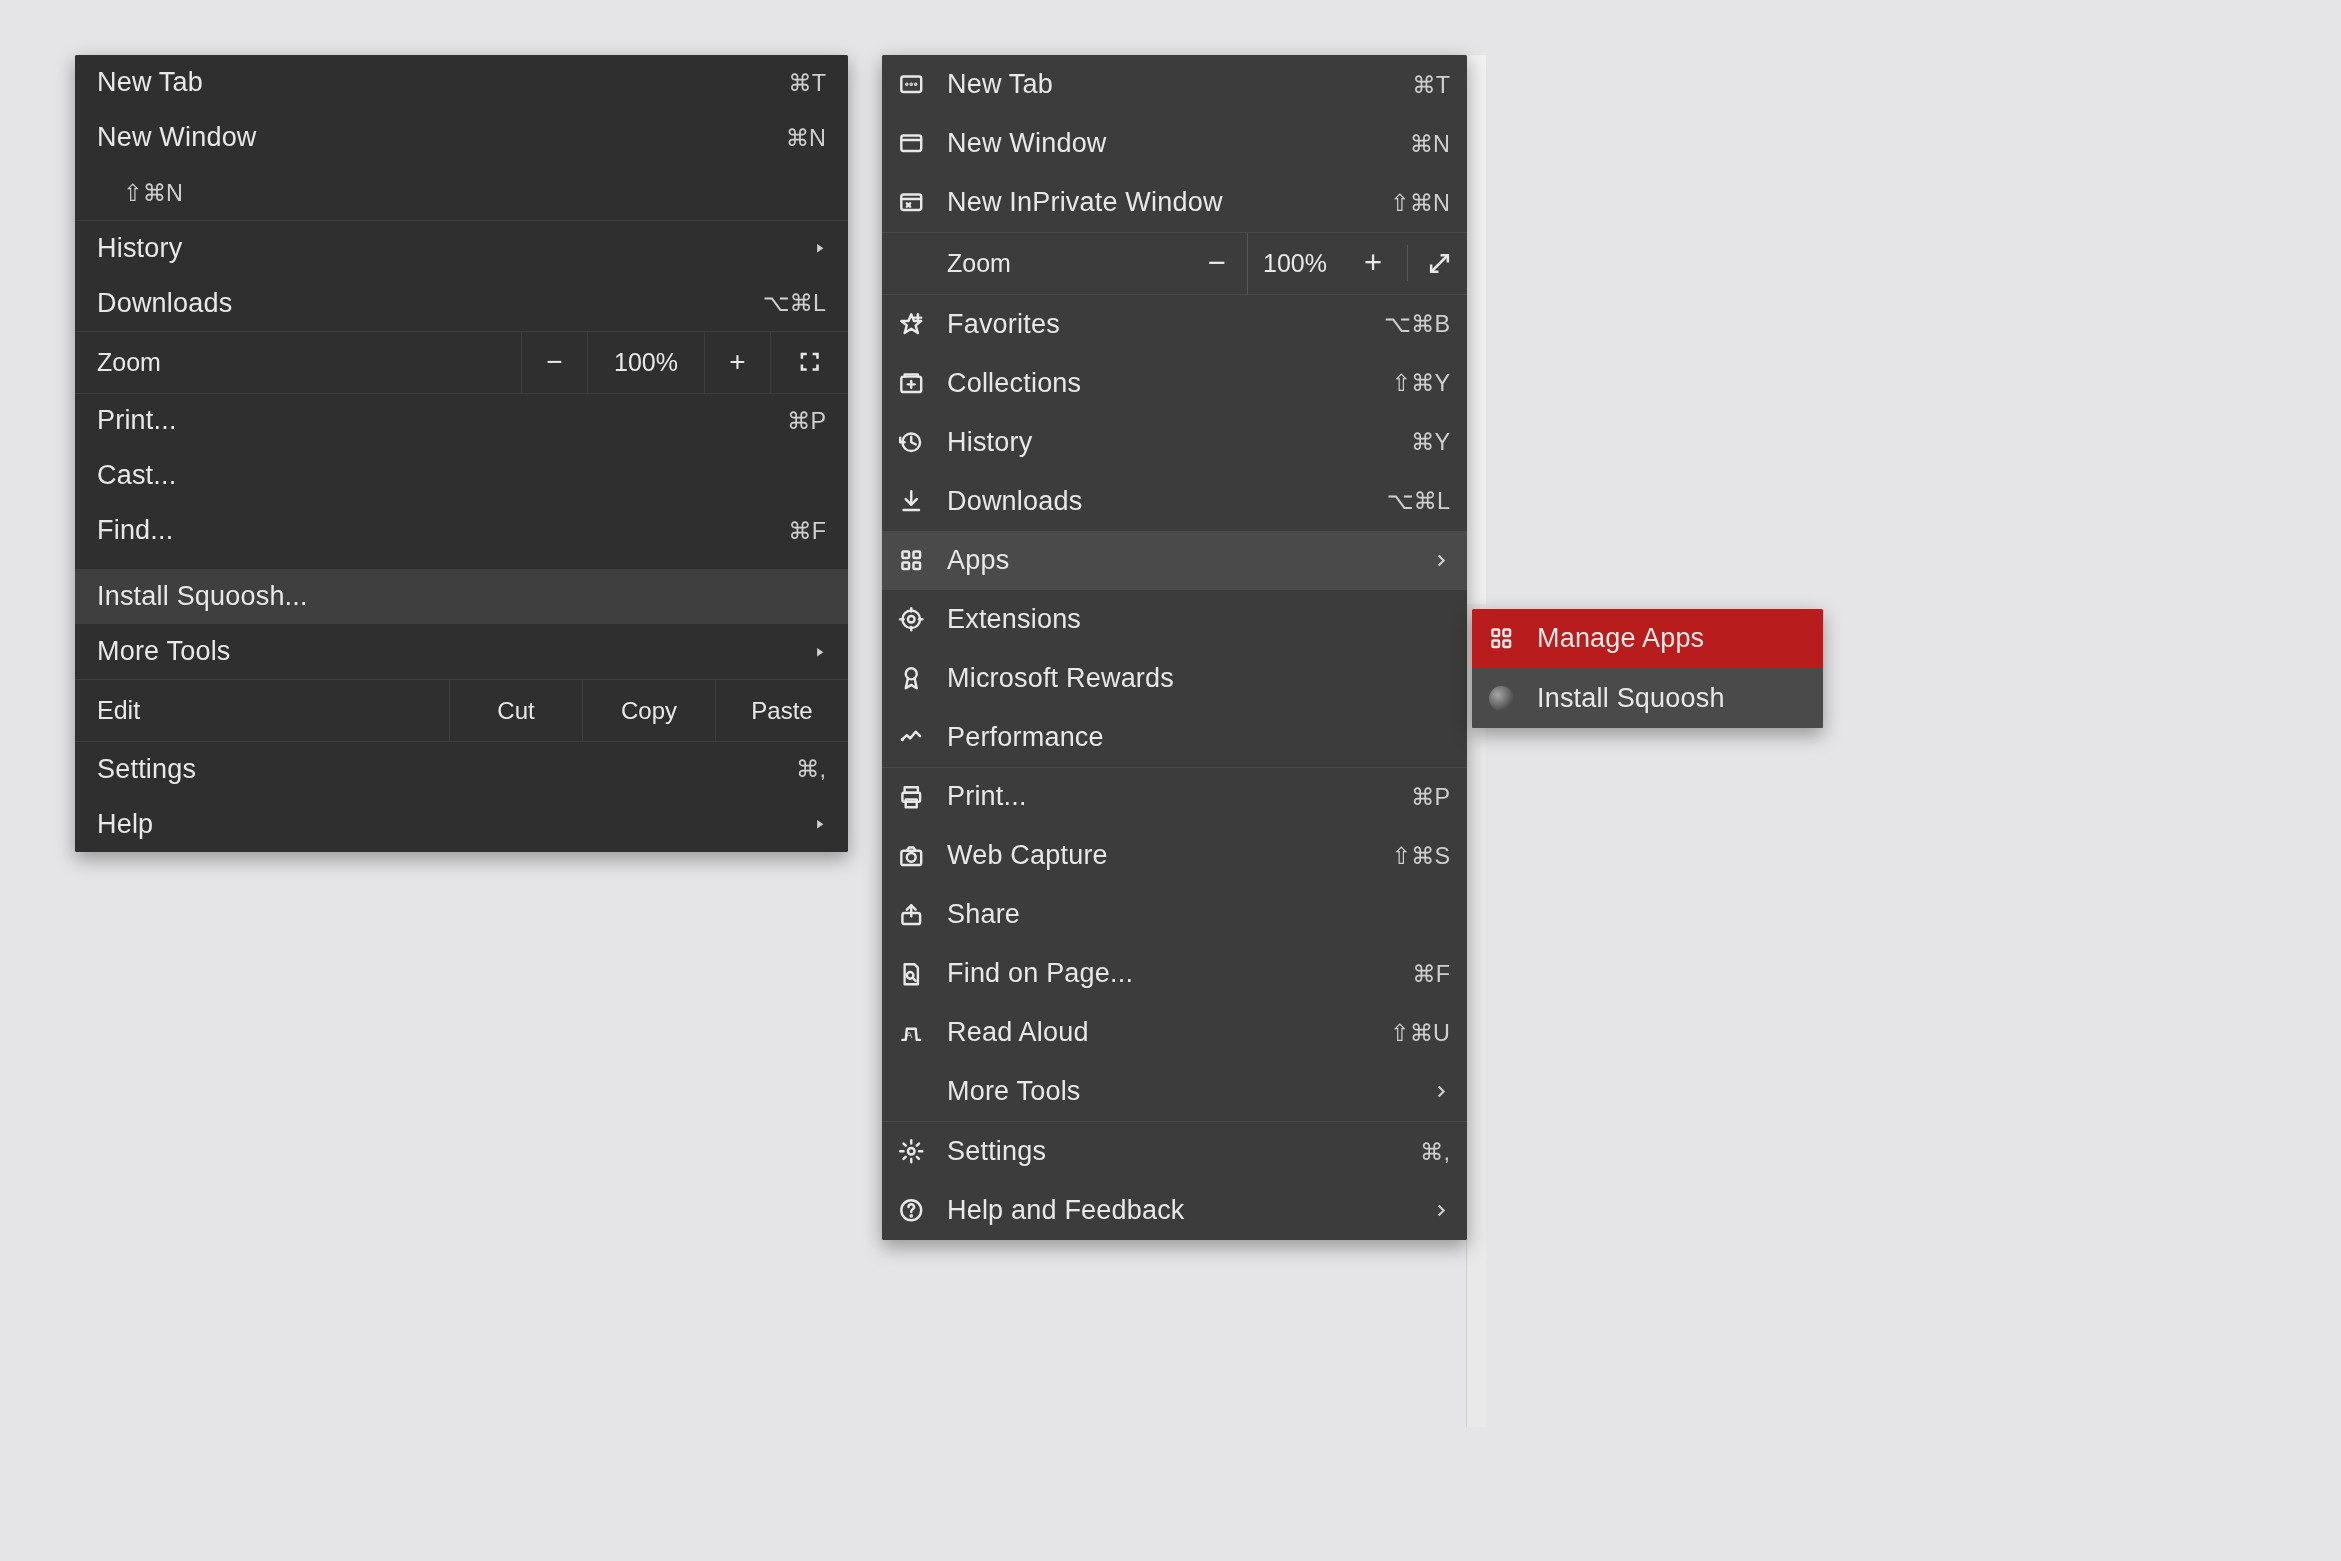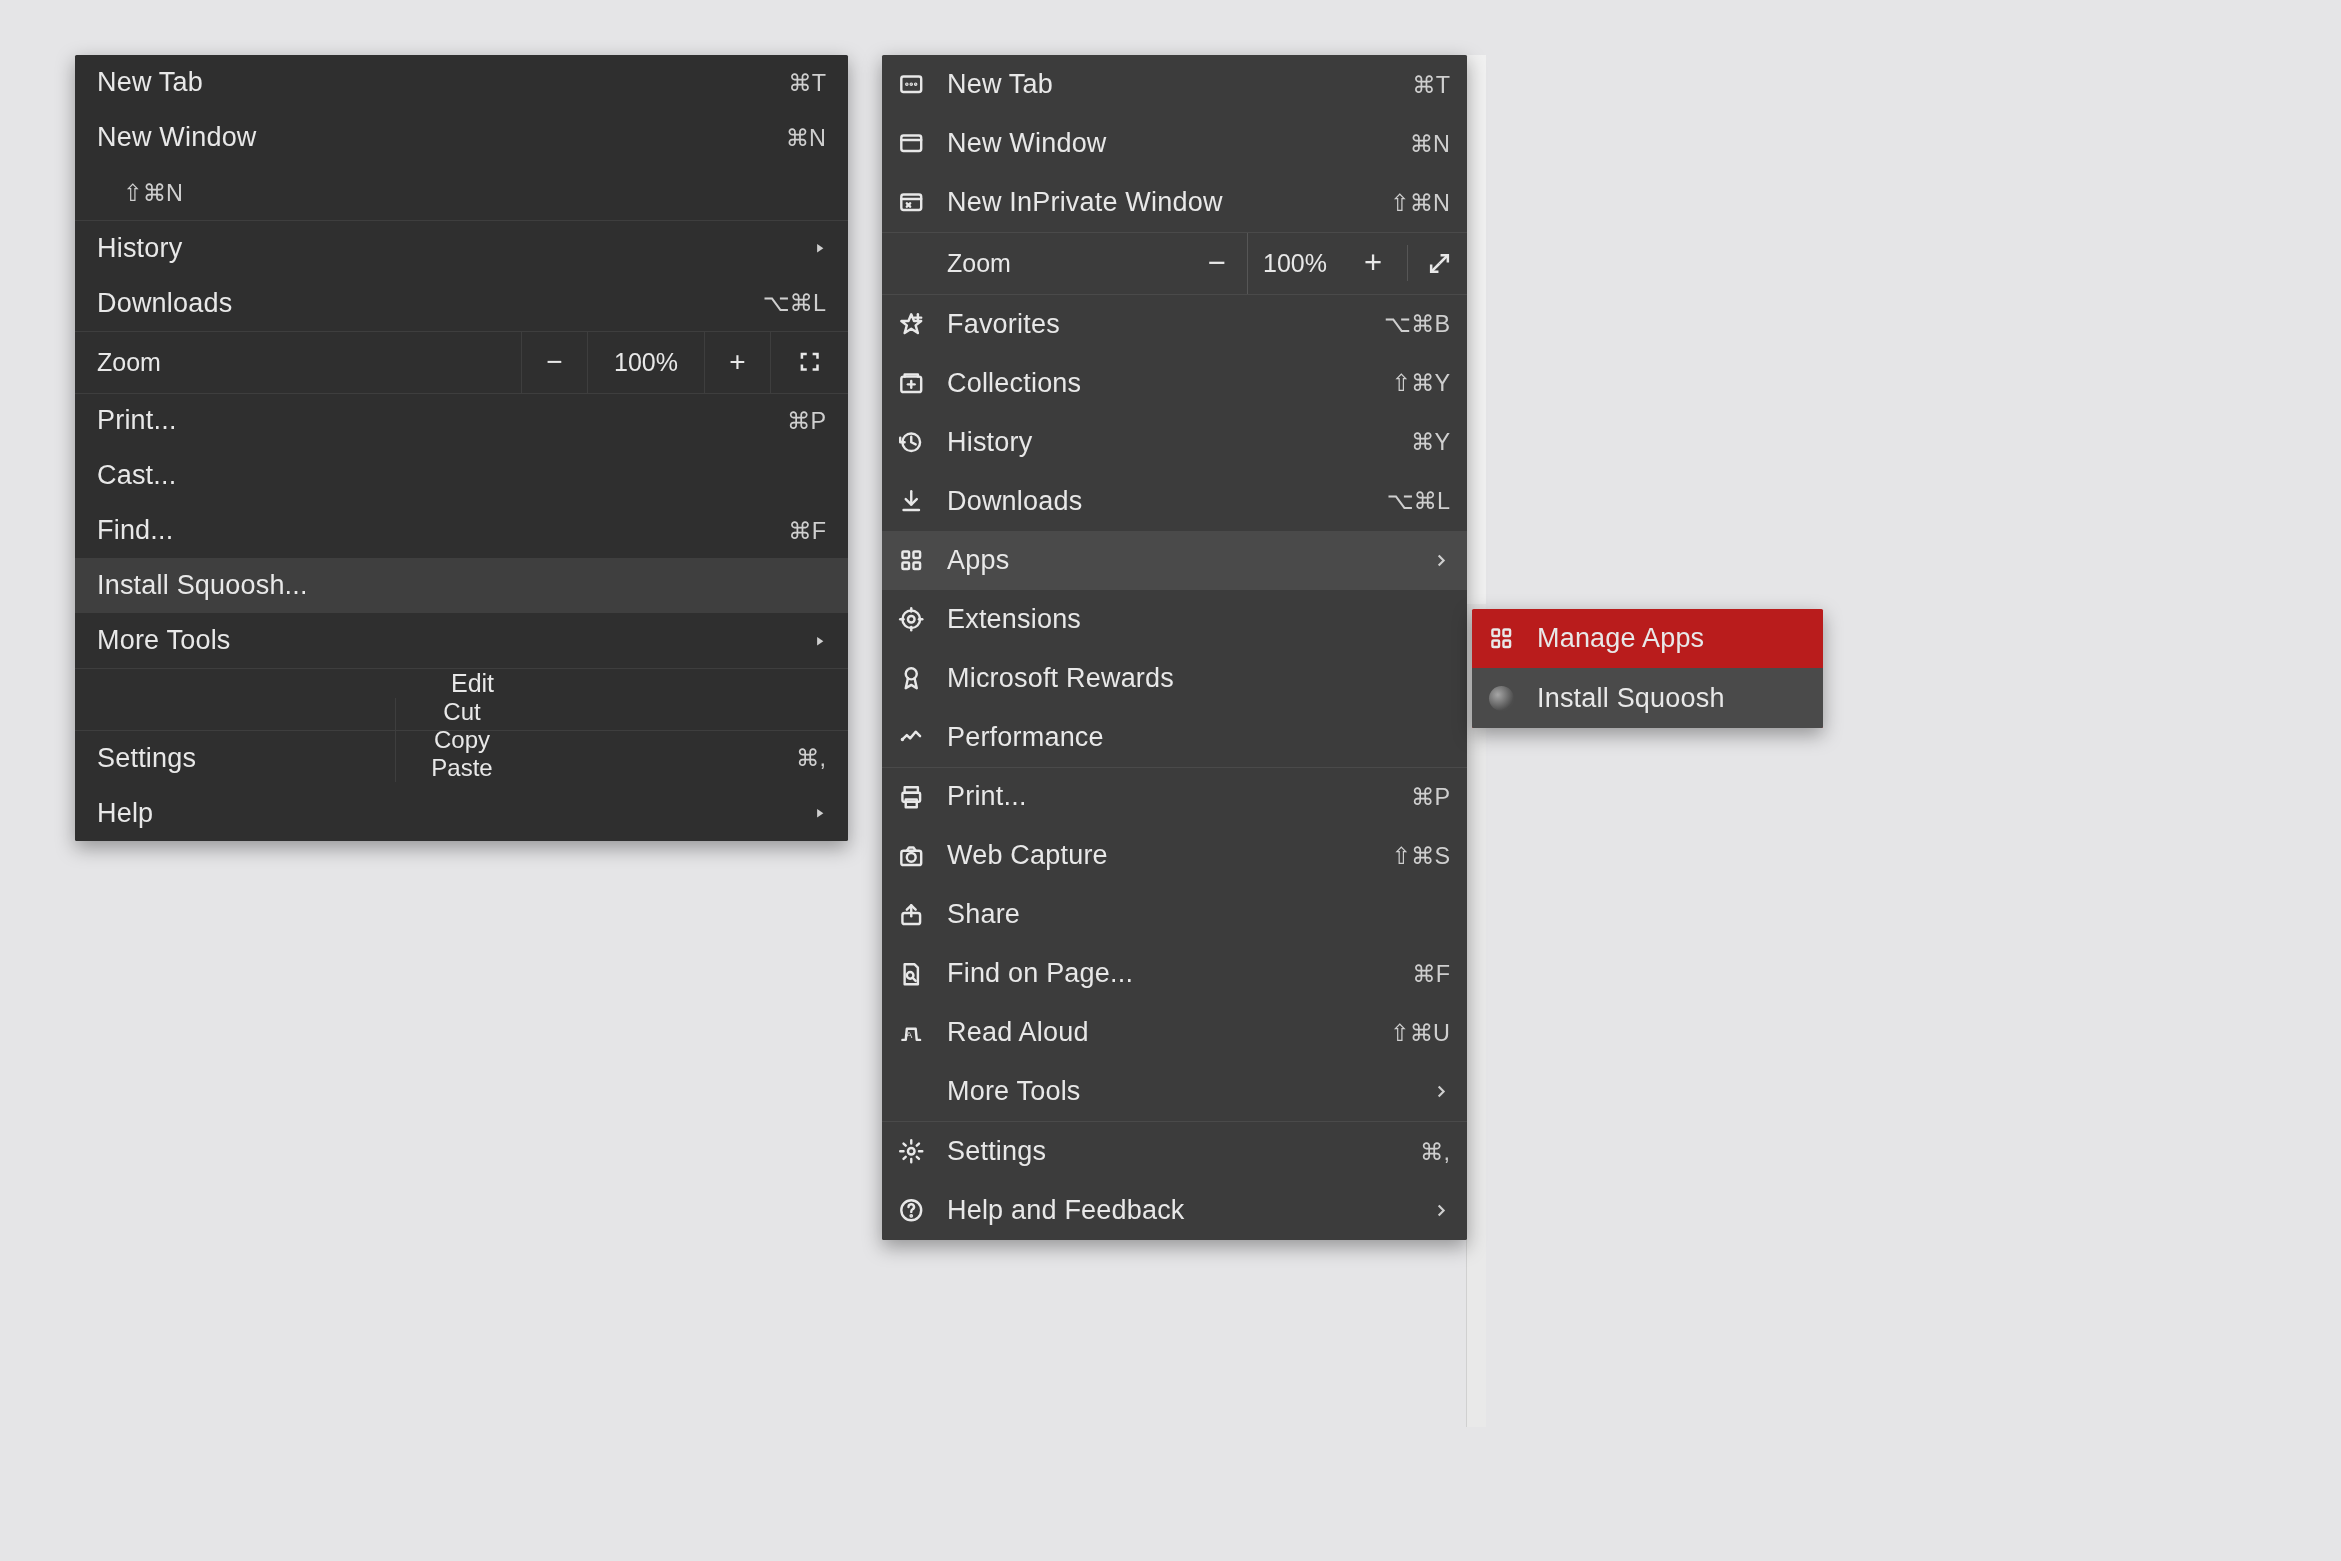--- a/index.html
+++ b/index.html
@@ -27,21 +27,21 @@
     align-items: center;
     height: 55px;
     padding: 0 22px 0 22px;
     cursor: default;
     white-space: nowrap;
   }
   .menu.edge .row,
   .menu.submenu .row { padding-left: 14px; padding-right: 17px; height: 59px; }
 
   .row.hover, .row.highlight { background: #4a4a4a; }
-  .menu.chrome .row.highlight { background: #3f3f3f; }
+  .menu.chrome .row.highlight { background: #3f3f3f; margin-top: 11px; }
 
   .sep {
     height: 0.8px;
     background: #4a4a4a;
     margin: 0;
   }
   .menu.chrome .sep { background: #3e3e3e; }
 
   .icon {
     width: 31px;
@@ -86,21 +86,21 @@
     justify-content: center;
     border-left: 0.8px solid #3e3e3e;
     font-size: 28px;
     color: #e8e8e8;
   }
   .zoom-row .z-val { width: 117px; text-align: center; font-size: 25px; border-left: 0.8px solid #3e3e3e; height: 61px; display:flex; align-items:center; justify-content:center; }
   .zoom-row .z-full { width: 78px; border-left: 0.8px solid #3e3e3e; height:61px; display:flex; align-items:center; justify-content:center; }
   .zoom-row .z-full svg { width: 23.4px; height: 23.4px; stroke: #e8e8e8; fill: none; stroke-width: 2.6; }
 
   
-  .edit-row { display:flex; height:61px; align-items:center;flex-direction:column; }
+  .edit-row { display:flex; height:61px; align-items:center; }
   .edit-row .e-label { flex: 1; padding-left: 22px; font-size:25px; }
   .edit-row .e-btn { width: 133px; height:61px; border-left: 0.8px solid #3e3e3e; display:flex; align-items:center; justify-content:center; font-size:24px; }
 
   
   .edge-zoom {
     display:flex; align-items:center; height:61px; padding-left:14px;
   }
   .edge-zoom .icon-spacer { width:31px; margin-right:20px; }
   .edge-zoom .ez-label { flex: 0 0 auto; min-width: 94px; font-size:25px; }
   .edge-zoom .spacer { flex: 1; }

